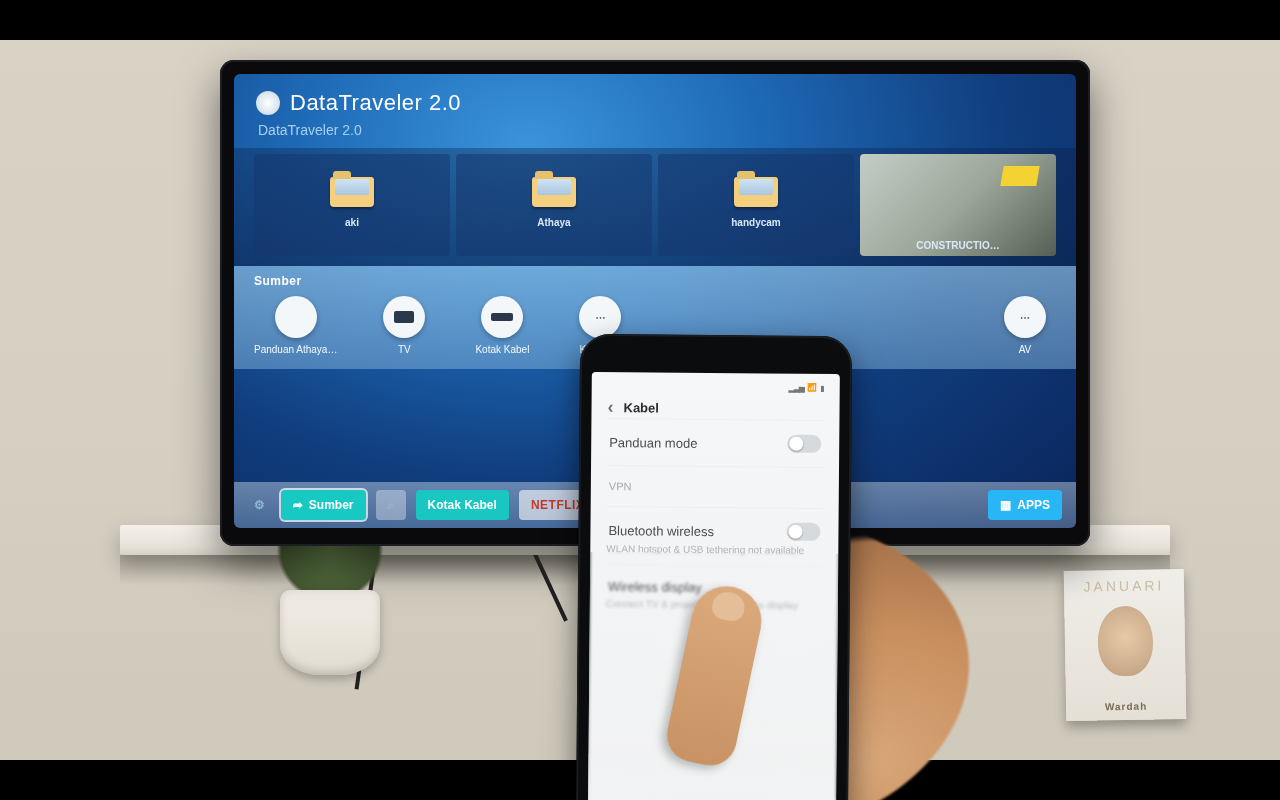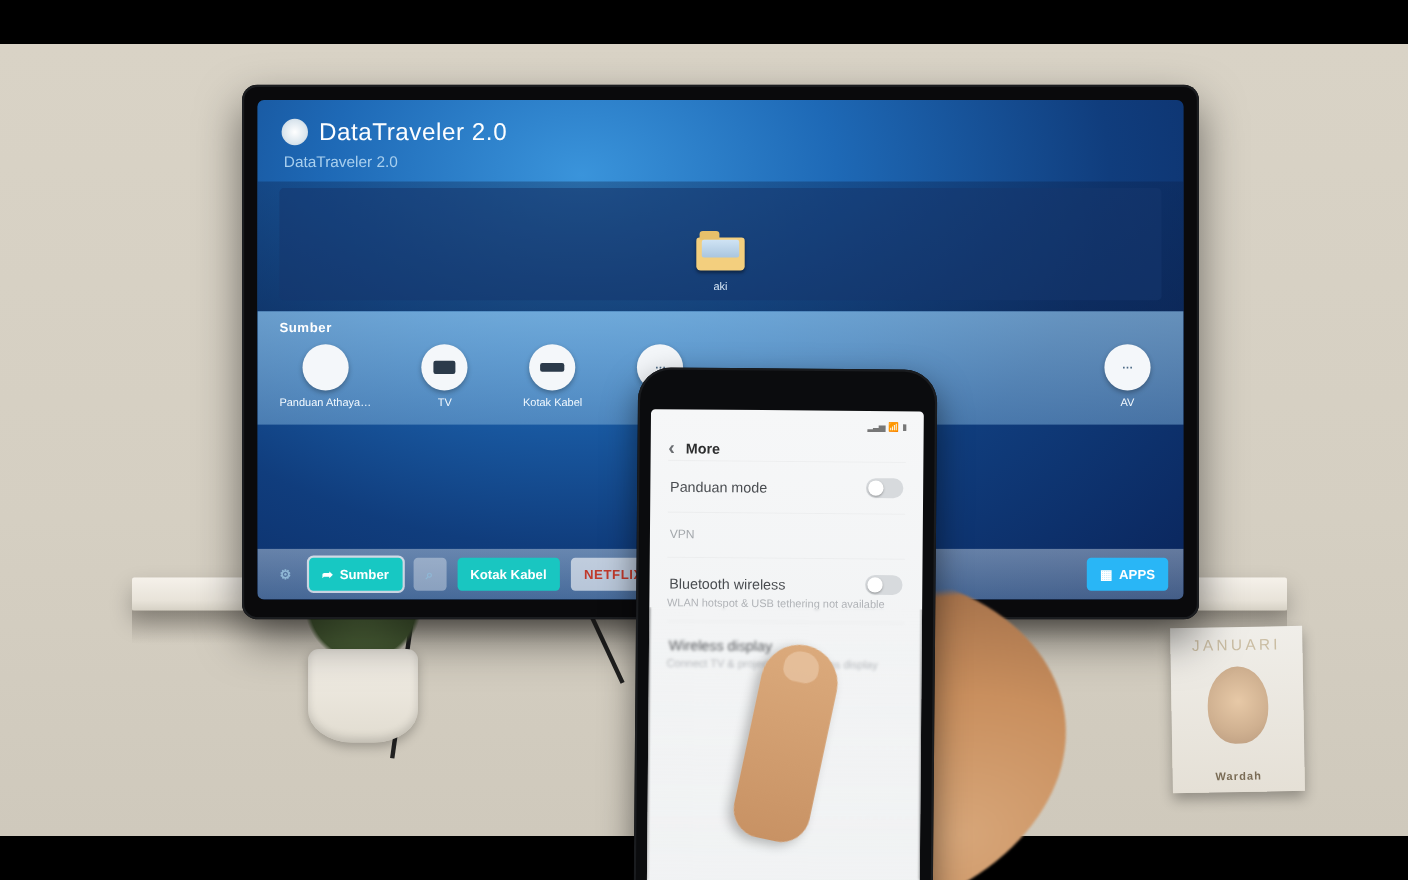--- a/index.html
+++ b/index.html
@@ -60,21 +60,20 @@
   .cable1 { position:absolute; left:365px; top:500px; width:4px; height:150px; background:#222; transform:rotate(8deg);}
   .cable2 { position:absolute; left:545px; top:495px; width:4px; height:90px; background:#222; transform:rotate(-25deg);}
   
   .tv {
     position:absolute; left:220px; top:20px; width:870px; height:486px;
     background:#0a0a0c;
     border-radius:14px;
     box-shadow: 0 18px 40px rgba(0,0,0,0.5), inset 0 0 0 2px #1b1d20;
     padding:14px 14px 18px;
     box-sizing:border-box;
-    margin-top:17px;
   }
   .screen {
     width:100%; height:100%;
     background: radial-gradient(ellipse at 35% 15%, #3a94db 0%, #1e69b6 30%, #103d7d 62%, #0a245a 100%);
     border-radius:6px;
     position:relative; overflow:hidden;
     color:#e8f4fd;
   }
   
   .hdr { display:flex; align-items:center; gap:10px; padding:16px 22px 4px; }
@@ -86,25 +85,26 @@
   .subtitle { padding:2px 24px 10px; font-size:14px; color:#a8cfee; }
   
   .tiles-row {
     display:flex; gap:6px; padding:6px 20px 10px;
     background: linear-gradient(180deg, rgba(10,30,70,0.35) 0%, rgba(10,30,70,0.55) 100%);
   }
   .tile {
     flex:1 1 0; height:96px;
     background: rgba(22,55,110,0.55);
     border-radius:4px;
-    display:flex; flex-direction:column; align-items:center; justify-content:flex-end;
+    display:flex; flex-direction:column; align-items:center; justify-content:center;
     padding-bottom:6px;
     font-size:10px; color:#d8e8f7;
     position:relative;
     cursor:pointer;
+    font-weight:bold;
   }
   .folder {
     width:44px; height:30px; margin-bottom:10px;
     background:#f3cf7e; border-radius:3px 3px 4px 4px;
     position:relative;
     box-shadow: 0 2px 3px rgba(0,0,0,0.4);
   }
   .folder::before {
     content:""; position:absolute; top:-6px; left:3px; width:18px; height:8px;
     background:#e7c06a; border-radius:3px 3px 0 0;
@@ -245,20 +245,33 @@
         <div class="disc"></div>
         <div class="title">DataTraveler 2.0</div>
       </div>
       <div class="subtitle">DataTraveler 2.0</div>
 
       <div class="tiles-row">
         <div class="tile">
           <div class="folder"></div>
           <span>aki</span>
         </div>
+        <div class="tile">
+          <div class="folder"></div>
+          <span>Athaya</span>
+        </div>
+        <div class="tile">
+          <div class="folder"></div>
+          <span>handycam</span>
+        </div>
+        <div class="tile image">
+          <div class="thumb"></div>
+            <div class="yellow"></div>
+          <span class="label">CONSTRUCTIO…</span>
+        </div>
       </div>
 
       <div class="sumber">
         <div class="sumber-title">Sumber</div>
         <div class="sources">
           <div class="source">
             <div class="circ"></div>
             <span>Panduan Athaya…</span>
           </div>
           <div class="source">
@@ -312,21 +325,21 @@
     </div>
   </div>
 
   <div class="hand"></div>
 
   <div class="phone">
     <div class="phone-screen">
       <div class="status">▂▃▅ &nbsp; 📶 &nbsp; ▮</div>
       <div class="back-row">
         <span class="arrow">‹</span>
-        <span>More</span>
+        <span>Kabel</span>
       </div>
 
       <div class="row">
         <span class="lbl">Panduan mode</span>
         <span class="toggle"></span>
       </div>
 
       <div class="row section">
         <span class="lbl">VPN</span>
       </div>

